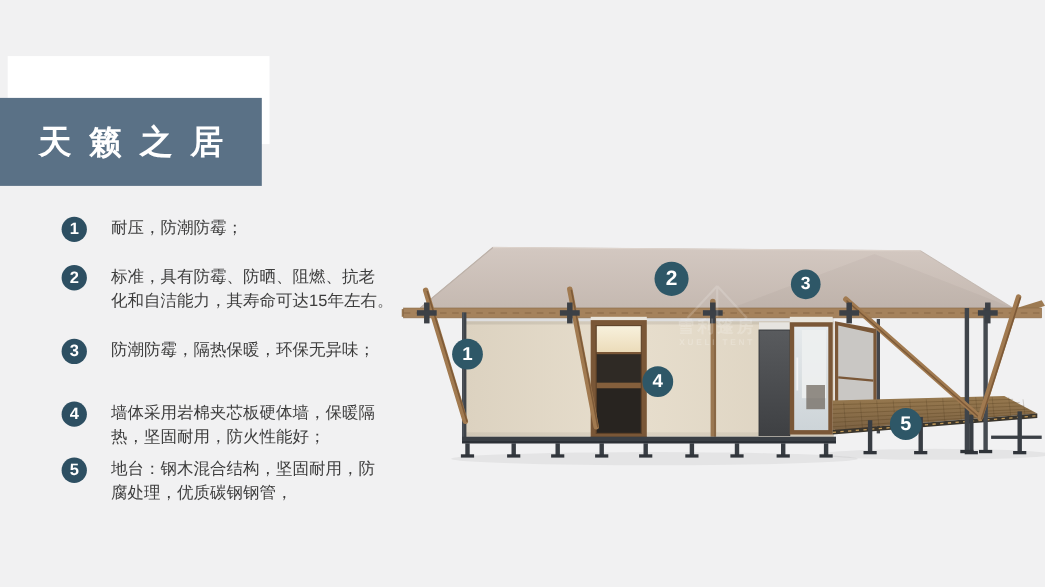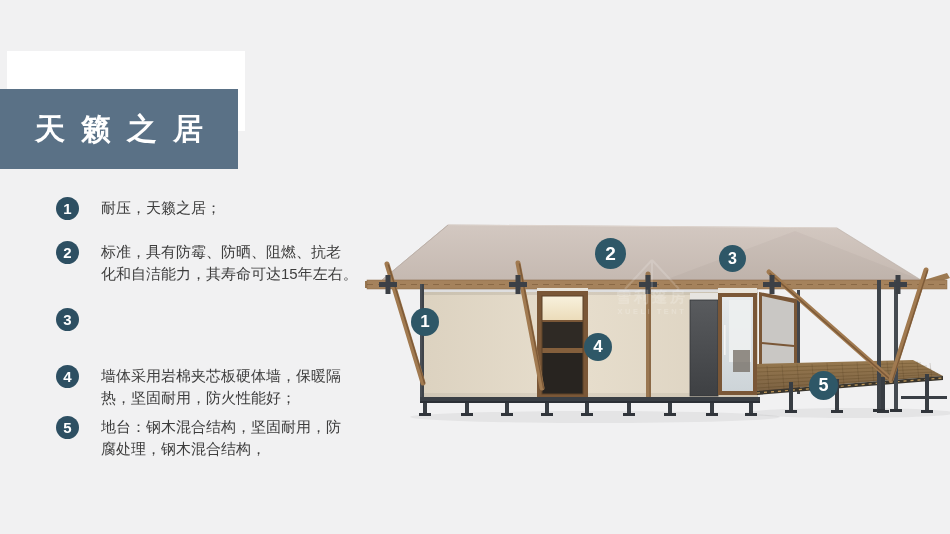--- a/index.html
+++ b/index.html
@@ -34,51 +34,52 @@
 <body>
 
 <div class="page">
 
   <div class="title-shadow"></div>
   <div class="title-box">天籁之居</div>
 
   <div class="feat" style="top:197px;">
     <div class="feat-num">1</div>
     <div class="feat-text">
-      <div>耐压，天籁之居；</div>
+      <div>耐压，防潮防霉；</div>
     </div>
   </div>
 
   <div class="feat" style="top:241px;">
     <div class="feat-num">2</div>
     <div class="feat-text">
       <div>标准，具有防霉、防晒、阻燃、抗老</div>
       <div>化和自洁能力，其寿命可达15年左右。</div>
     </div>
   </div>
 
   <div class="feat" style="top:308px;">
     <div class="feat-num">3</div>
     <div class="feat-text">
+      <div>防潮防霉，隔热保暖，环保无异味；</div>
     </div>
   </div>
 
   <div class="feat" style="top:365px;">
     <div class="feat-num">4</div>
     <div class="feat-text">
       <div>墙体采用岩棉夹芯板硬体墙，保暖隔</div>
       <div>热，坚固耐用，防火性能好；</div>
     </div>
   </div>
 
   <div class="feat" style="top:416px;">
     <div class="feat-num">5</div>
     <div class="feat-text">
       <div>地台：钢木混合结构，坚固耐用，防</div>
-      <div>腐处理，钢木混合结构，</div>
+      <div>腐处理，优质碳钢钢管，</div>
     </div>
   </div>
 
   <svg class="diagram" viewBox="0 0 590 240">
     <defs>
       <linearGradient id="roofG" x1="0" y1="0" x2="0" y2="1">
         <stop offset="0" stop-color="#d3c8c1"></stop>
           <stop offset="1" stop-color="#c5b9b1"></stop>
       </linearGradient>
       <linearGradient id="wallG" x1="0" y1="0" x2="1" y2="0">

